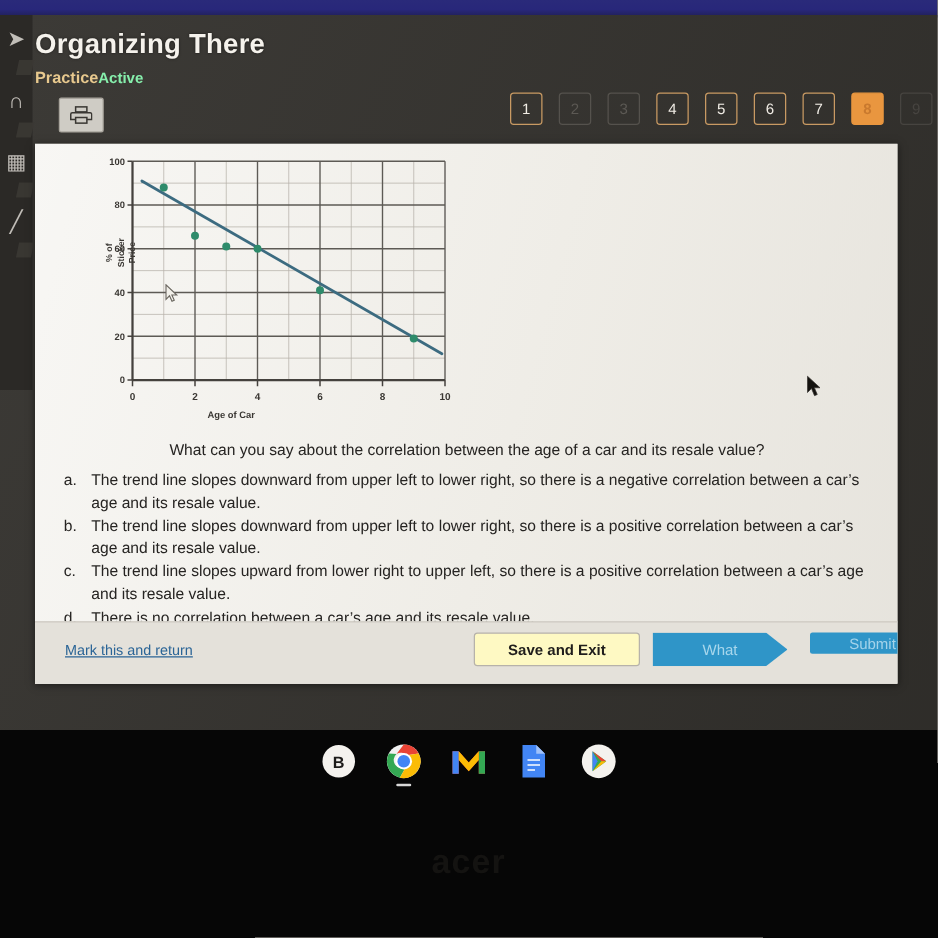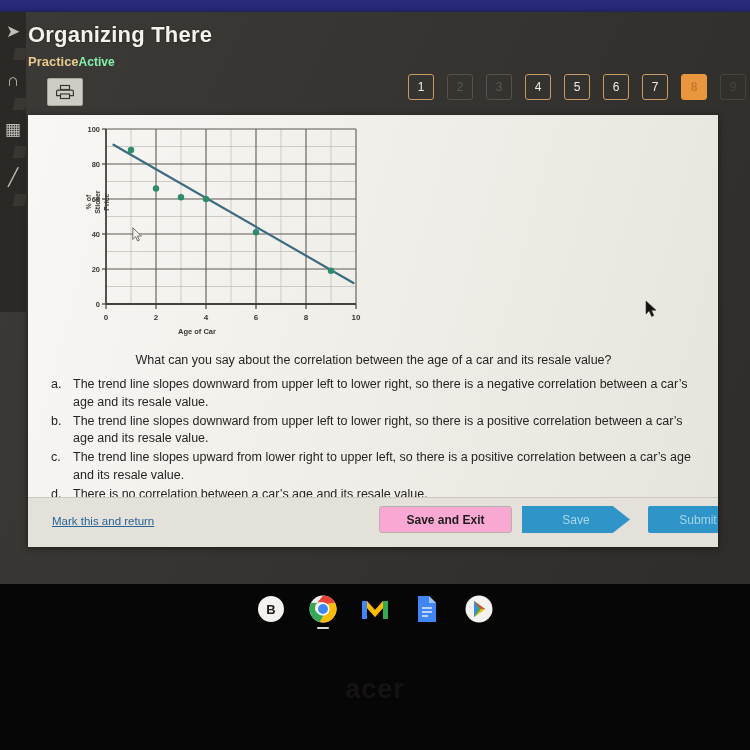--- a/index.html
+++ b/index.html
@@ -171,21 +171,21 @@
     font-weight: bold;
     color: #3a3733;
     line-height: 1.25;
     text-align: center;
     transform: rotate(-90deg);
     transform-origin: center center;
     width: 44px;
   }
   .axis-label-x {
     position: absolute;
-    left: 120px; top: 210px;
+    left: 108px; top: 210px;
     font-size: 7.5px;
     font-weight: bold;
     color: #3a3733;
   }
 
   
   .chart-cursor {
     position: absolute;
     left: 74px; top: 110px;
     width: 11px; height: 15px;
@@ -229,42 +229,42 @@
     position: absolute;
     left: 24px; top: 17px;
     font-size: 11.5px;
     color: #2a6496;
     text-decoration: underline;
   }
   .save-exit-btn {
     position: absolute;
     left: 351px; top: 8px;
     width: 133px; height: 27px;
-    background: #f9a8d4;
+    background: #fef9c3;
     border: 1px solid #b6b2aa;
     border-radius: 3px;
     font-size: 12px;
     font-weight: bold;
     color: #1f1d1b;
     display: flex; align-items: center; justify-content: center;
   }
   .next-btn {
     position: absolute;
     left: 494px; top: 8px;
     width: 108px; height: 27px;
     background: #2f95c8;
     color: #a8d7ec;
     font-size: 12px;
     display: flex; align-items: center; justify-content: center;
     clip-path: polygon(0 0, 84% 0, 100% 50%, 84% 100%, 0 100%);
   }
   .submit-btn {
     position: absolute;
     left: 620px; top: 8px;
-    width: 100px; height: 27px;
+    width: 100px; height: 17px;
     background: #2f95c8;
     color: #a3d3ea;
     font-size: 12px;
     border-radius: 2px;
     display: flex; align-items: center; justify-content: center;
   }
 
   
   .desktop-cursor {
     position: absolute;
@@ -489,21 +489,21 @@
     </div>
     <div class="option-row">
       <span class="option-letter">d.</span>
       <span class="option-text">There is no correlation between a car’s age and its resale value.</span>
     </div>
   </div>
 
   <div class="footer-bar">
     <a class="mark-return-link" href="#">Mark this and return</a>
     <div class="save-exit-btn">Save and Exit</div>
-    <div class="next-btn">Save</div>
+    <div class="next-btn">What</div>
     <div class="submit-btn">Submit</div>
   </div>
 </div>
 
 <div class="desktop-cursor">
   <svg width="13" height="18" viewBox="0 0 13 18" aria-hidden="true">
     <path d="M1 1 L1 14 L4.2 10.8 L6.6 16.5 L8.8 15.6 L6.5 10.2 L11 10.2 Z" fill="#14120f" stroke="#3a3733" stroke-width="0.6"></path>
   </svg>
 </div>
 

